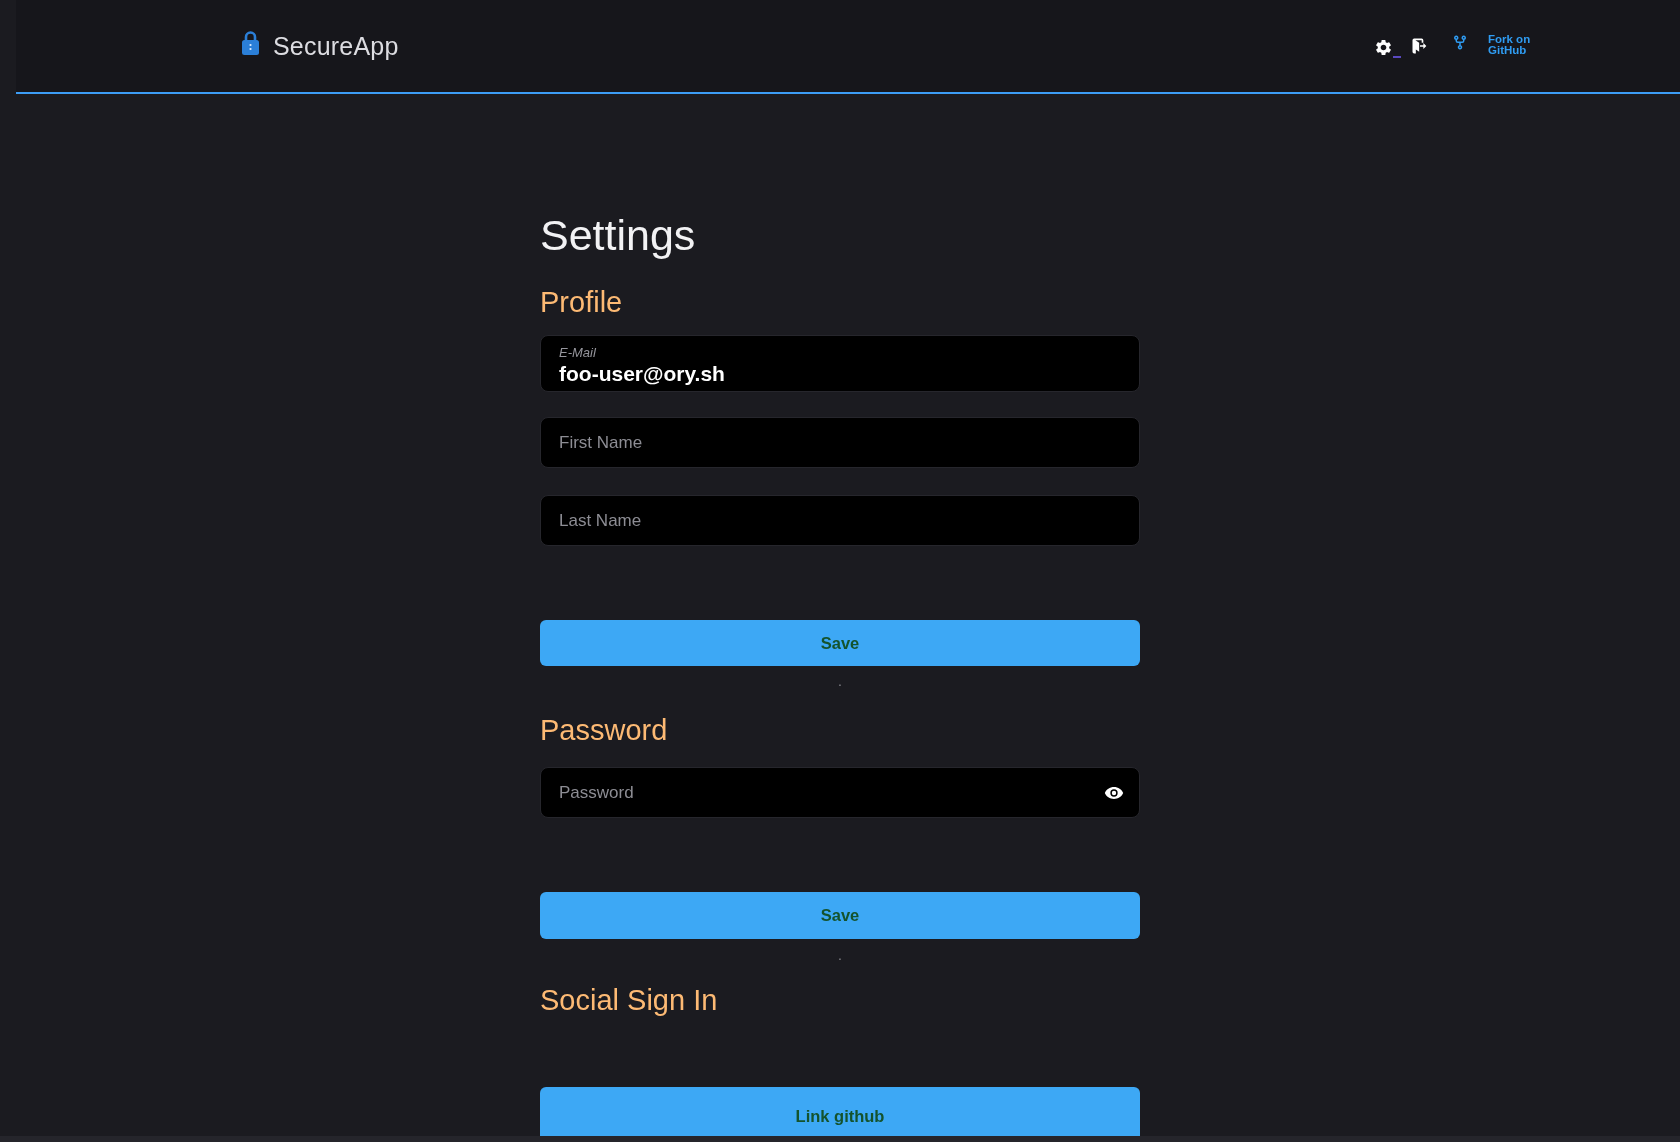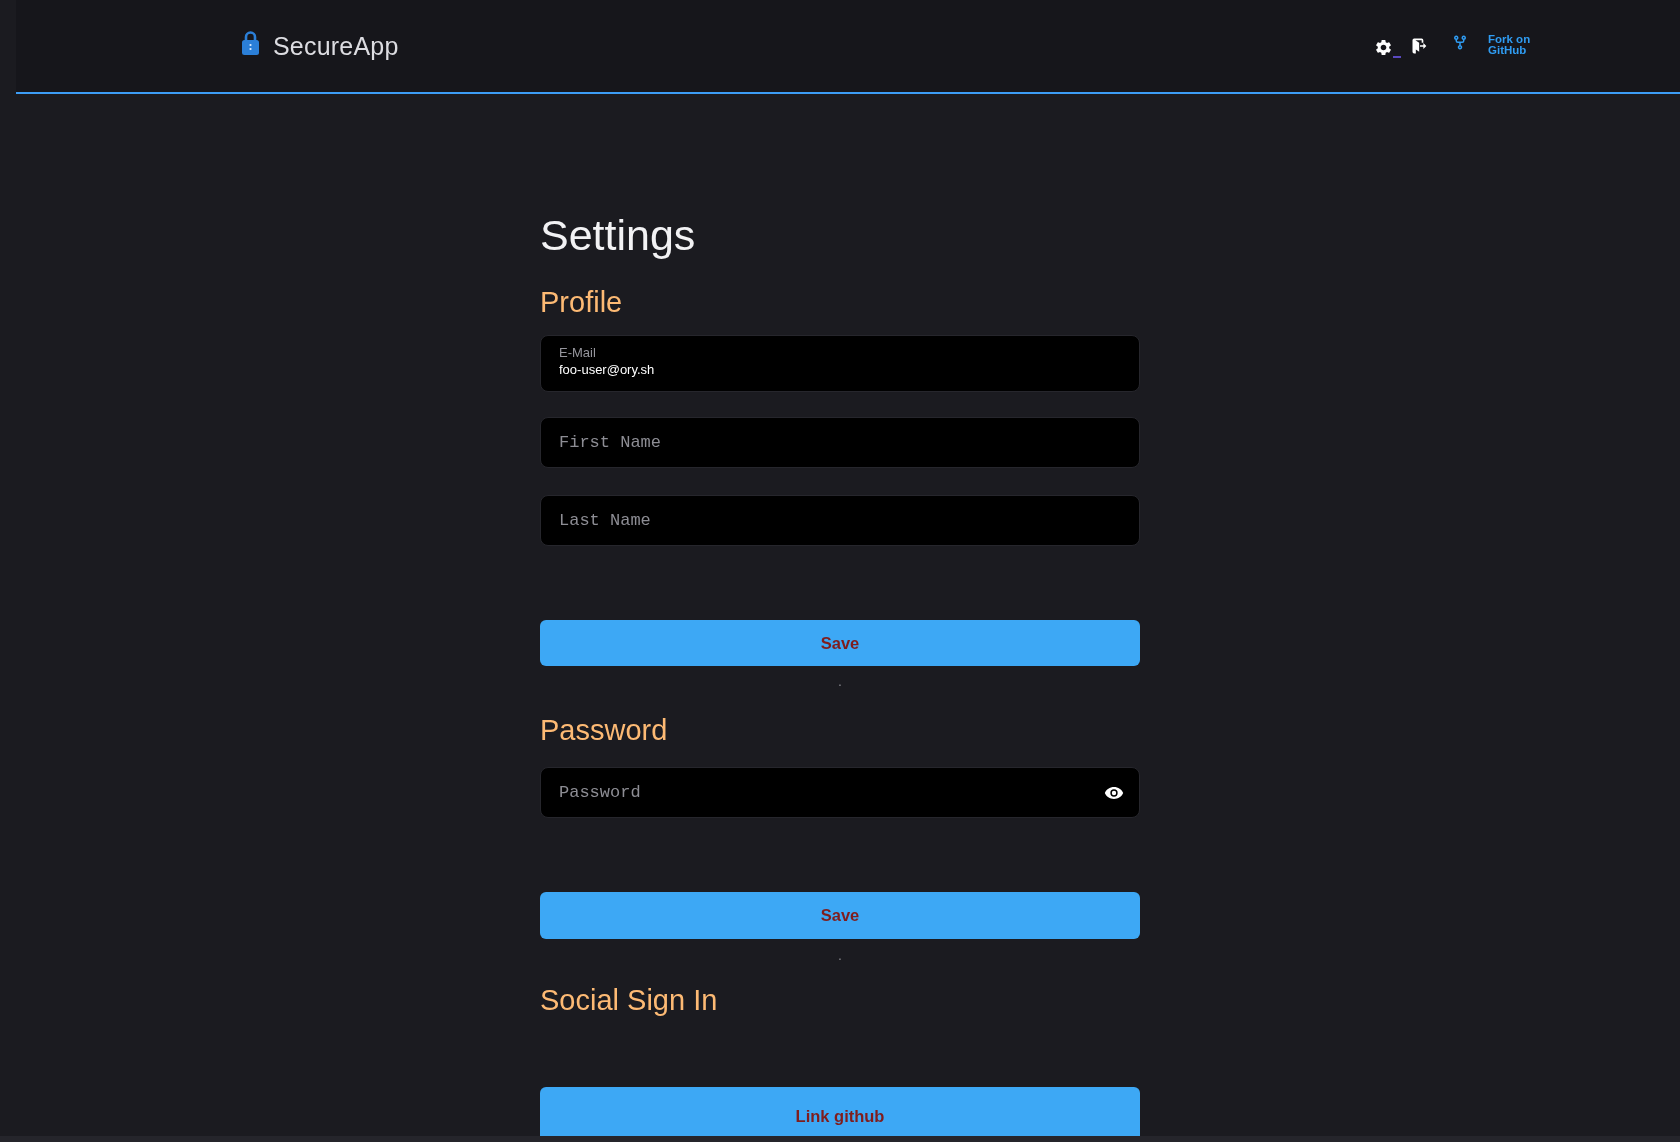--- a/index.html
+++ b/index.html
@@ -43,45 +43,45 @@
   }
   .h-profile  { top:286px; }
   .h-password { top:714px; }
   .h-social   { top:984px; }
 
   .field {
     position:absolute; left:540px; width:600px;
     background:#000; border:1px solid #26262c; border-radius:8px;
   }
   .email-field { top:335px; height:57px; padding:9px 18px 0 18px; }
-  .email-label { display:block; font-size:13px; color:#96969d; }
+  .email-label { display:block; font-size:13px; color:#96969d;font-style:italic; }
   .email-field input {
     width:100%; background:transparent; border:none; outline:none;
     font-family:"Liberation Sans", sans-serif;
-    font-size:13px; font-weight:normal; color:#ffffff; margin-top:2px;
+    font-size:21px; font-weight:bold; color:#ffffff; margin-top:2px;
   }
   .text-field { height:51px; }
   .f-first { top:417px; }
   .f-last  { top:495px; }
   .f-pass  { top:767px; }
   .text-field input {
     width:100%; height:100%; background:transparent; border:none; outline:none;
     padding:0 44px 0 18px;
-    font-family:Liberation Mono, monospace;
+    font-family:Liberation Sans, sans-serif;
     font-size:17px; color:#ffffff;
   }
   .text-field input::placeholder { color:#8d8d94; opacity:1; }
   .eye-btn {
     position:absolute; right:12px; top:50%; transform:translateY(-50%);
     background:none; border:none; cursor:pointer; line-height:0; padding:2px;
   }
   .btn {
     position:absolute; left:540px; width:600px; height:46px;
     background:#3da8f5; border:none; border-radius:6px; cursor:pointer;
-    color:#7f1d1d; font-family:"Liberation Sans", sans-serif;
+    color:#14532d; font-family:"Liberation Sans", sans-serif;
     font-size:16.5px; font-weight:bold;
   }
   .save-profile  { top:620px; }
   .save-password { top:892px; height:47px; }
   .link-github   { top:1087px; height:58px; }
   .divider-dot {
     position:absolute; left:540px; width:600px; text-align:center;
     color:#85858c; font-size:14px; line-height:14px;
   }
   .dot1 { top:674px; }

